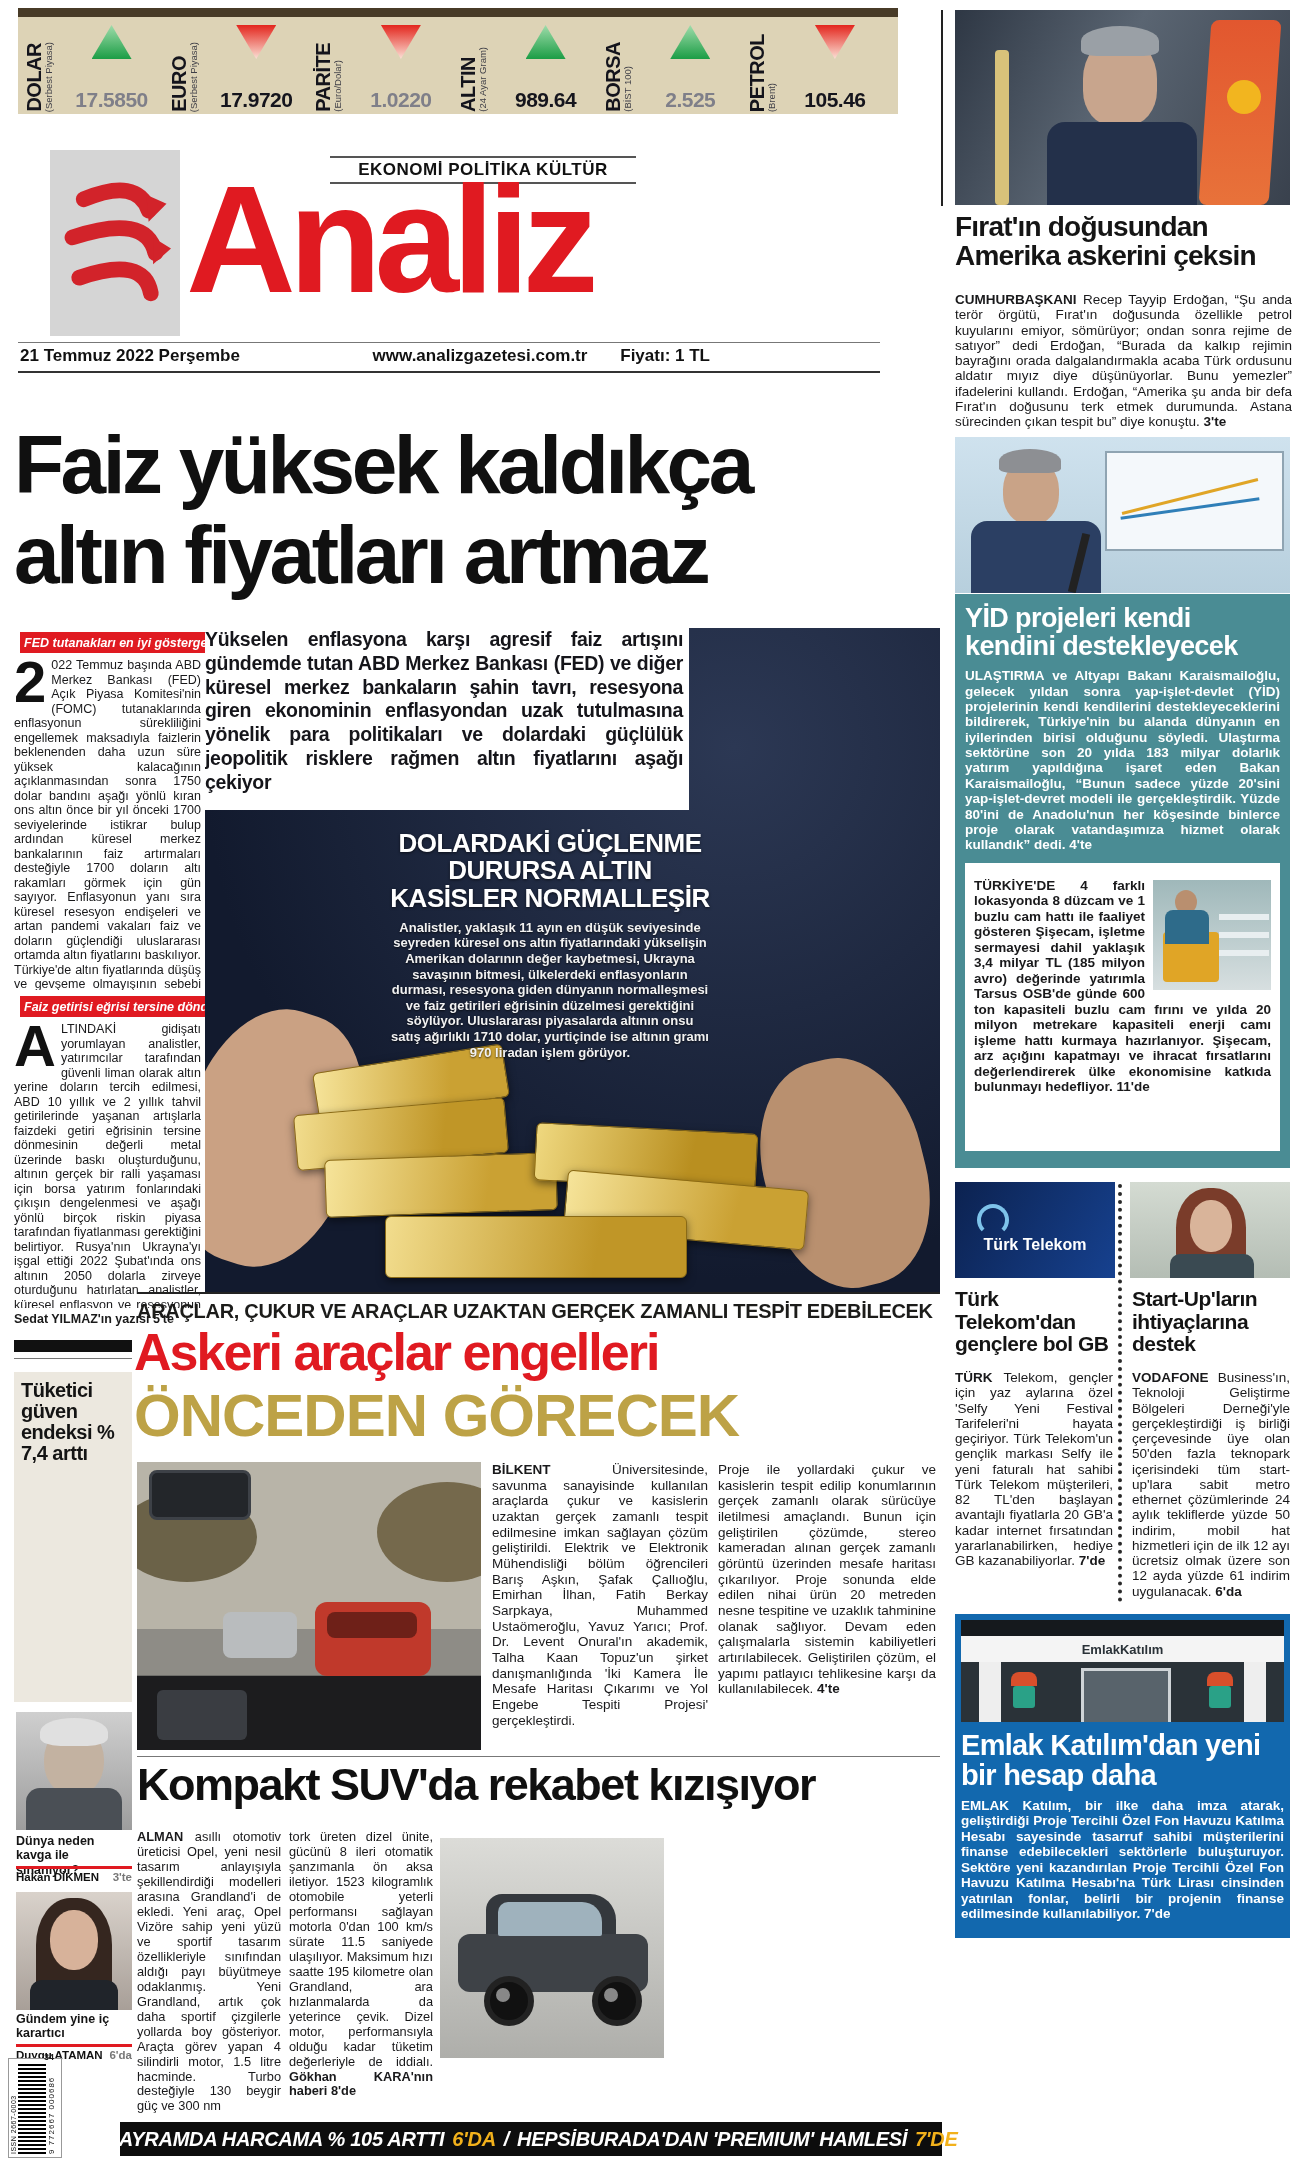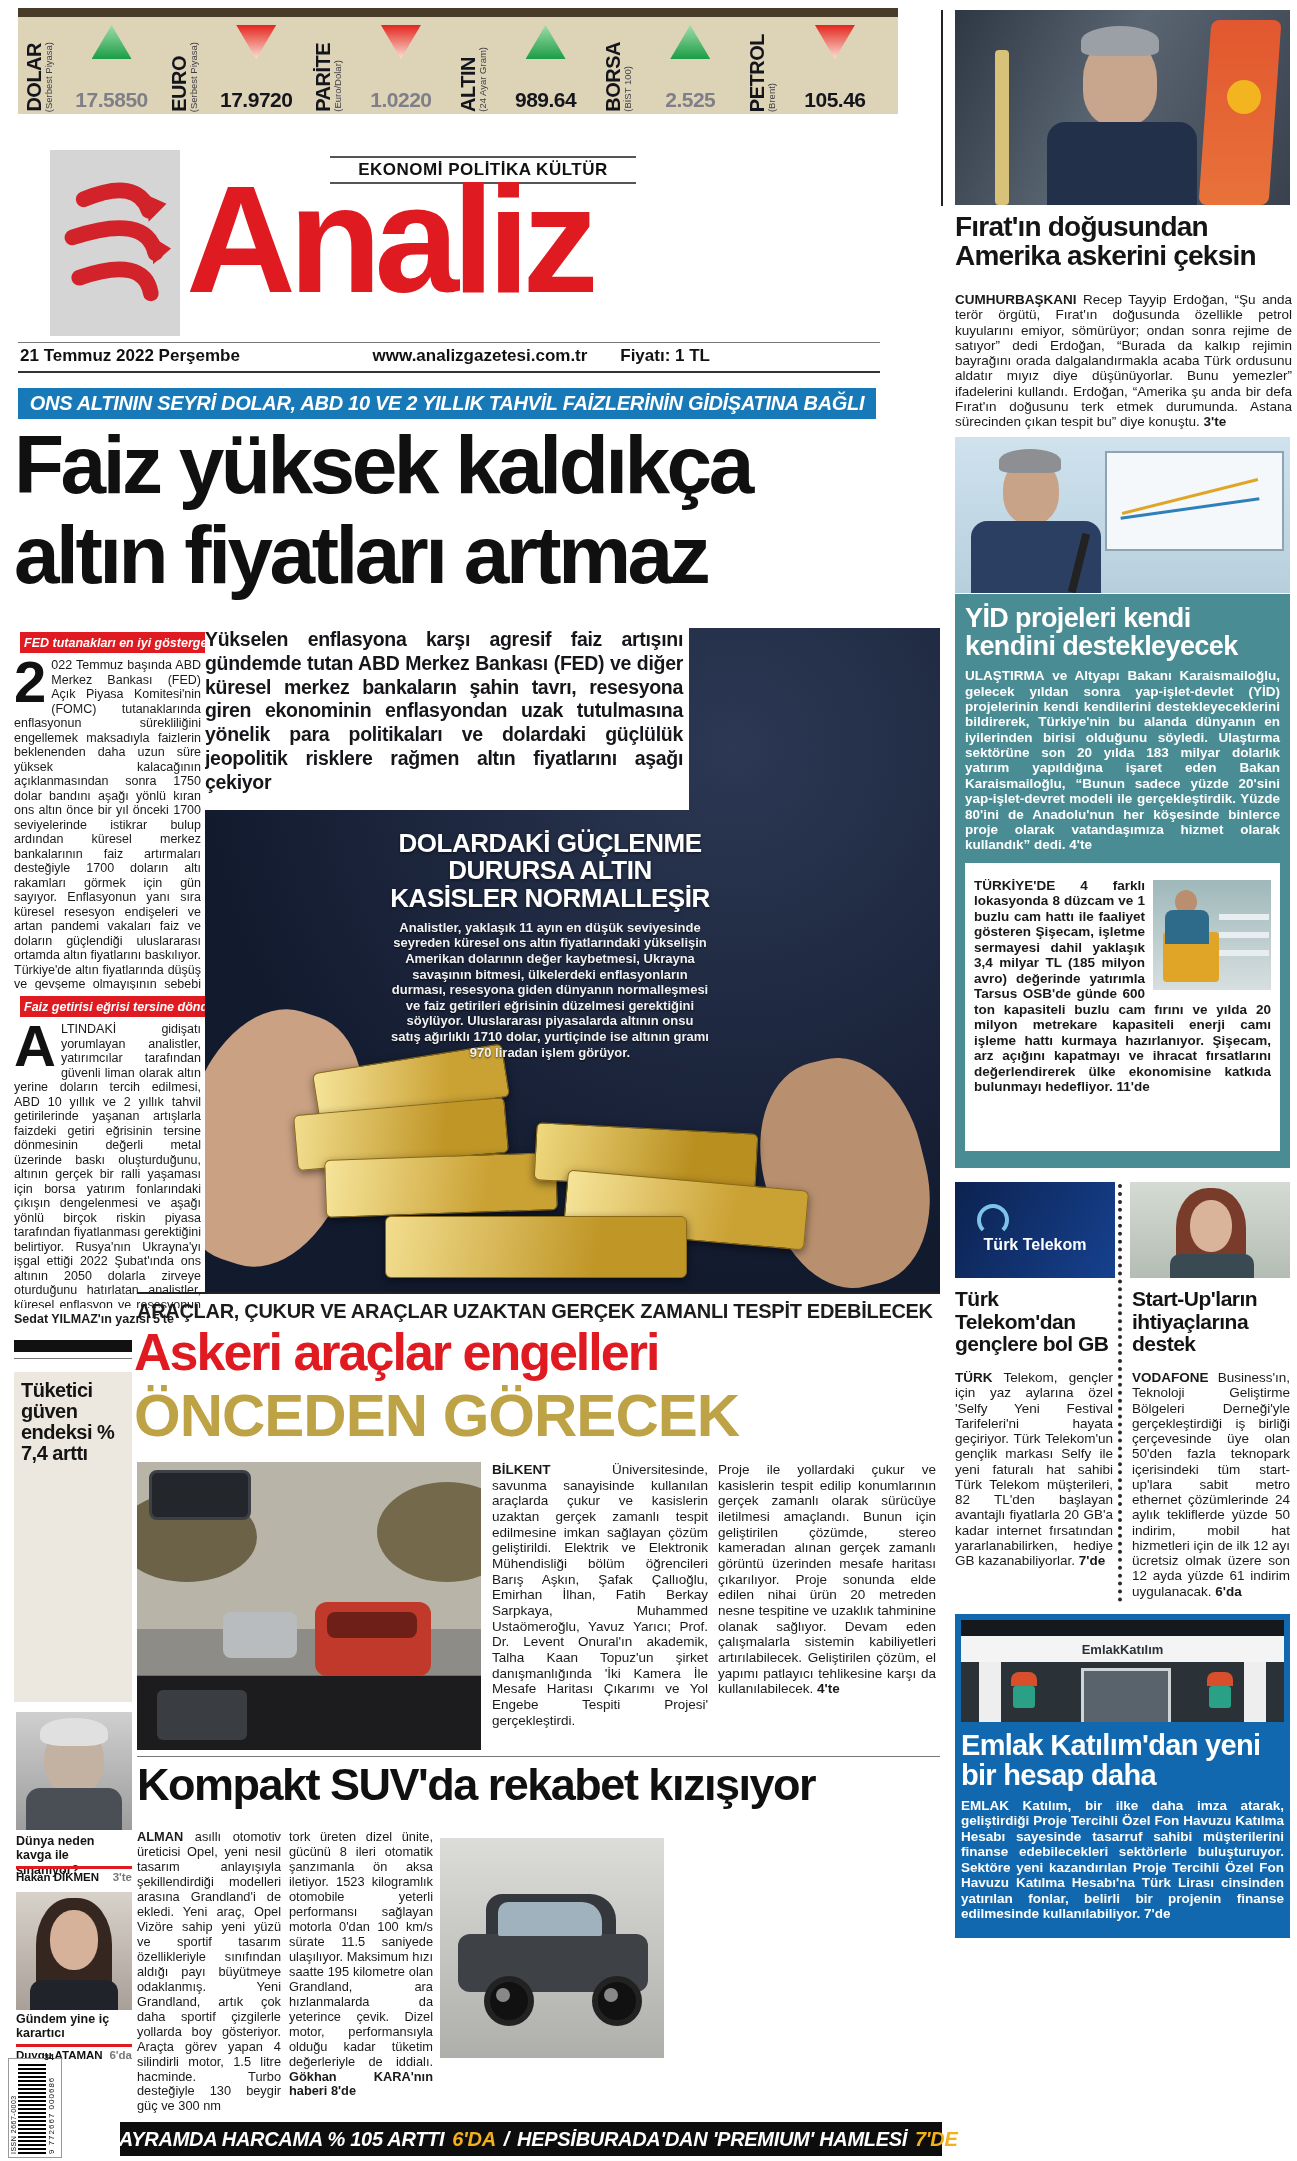--- a/index.html
+++ b/index.html
@@ -232,21 +232,20 @@
   </div>
   <div class="tagline">EKONOMİ POLİTİKA KÜLTÜR</div>
   <div class="analiz">Analiz</div>
 
   <div class="rule" style="left:18px;top:342px;width:862px;height:1px;"></div>
   <div class="abs dateline" style="left:20px;top:346px;width:280px;">21 Temmuz 2022 Perşembe</div>
   <div class="abs dateline" style="left:330px;top:346px;width:300px;text-align:center;">www.analizgazetesi.com.tr</div>
   <div class="abs dateline" style="left:600px;top:346px;width:110px;text-align:right;">Fiyatı: 1 TL</div>
   <div class="rule" style="left:18px;top:371px;width:862px;height:2px;background:#333;"></div>
 
-  <div class="kicker-bar">ONS ALTININ SEYRİ DOLAR, ABD 10 VE 2 YILLIK TAHVİL FAİZLERİNİN GİDİŞATINA BAĞLI</div>
   <div class="main-h" style="top:424px;">Faiz yüksek kaldıkça</div>
   <div class="main-h" style="top:514px;">altın fiyatları artmaz</div>
 
   <div class="red-label" style="left:14px;top:632px;width:188px;">
     <div class="slash"></div>
     <div class="slash"></div>
     <div class="bar">FED tutanakları en iyi gösterge</div>
   </div>
   <div class="abs btxt" style="left:14px;top:658px;width:187px;height:332px;">
     <span class="dropcap">2</span><span>022 Temmuz başında ABD Merkez Bankası (FED) Açık Piyasa Komitesi'nin (FOMC) tutanaklarında enflasyonun sürekliliğini engellemek maksadıyla faizlerin beklenenden daha uzun süre yüksek kalacağının açıklanmasından sonra 1750 dolar bandını aşağı yönlü kıran ons altın önce bir yıl önceki 1700 seviyelerinde istikrar bulup ardından küresel merkez bankalarının faiz artırmaları desteğiyle 1700 doların altı rakamları görmek için gün sayıyor. Enflasyonun yanı sıra küresel resesyon endişeleri ve artan pandemi vakaları faiz ve doların güçlendiği uluslararası ortamda altın fiyatlarını baskılıyor. Türkiye'de altın fiyatlarında düşüş ve gevşeme olmayışının sebebi ise yüksek seyreden dolar kuru.</span>

